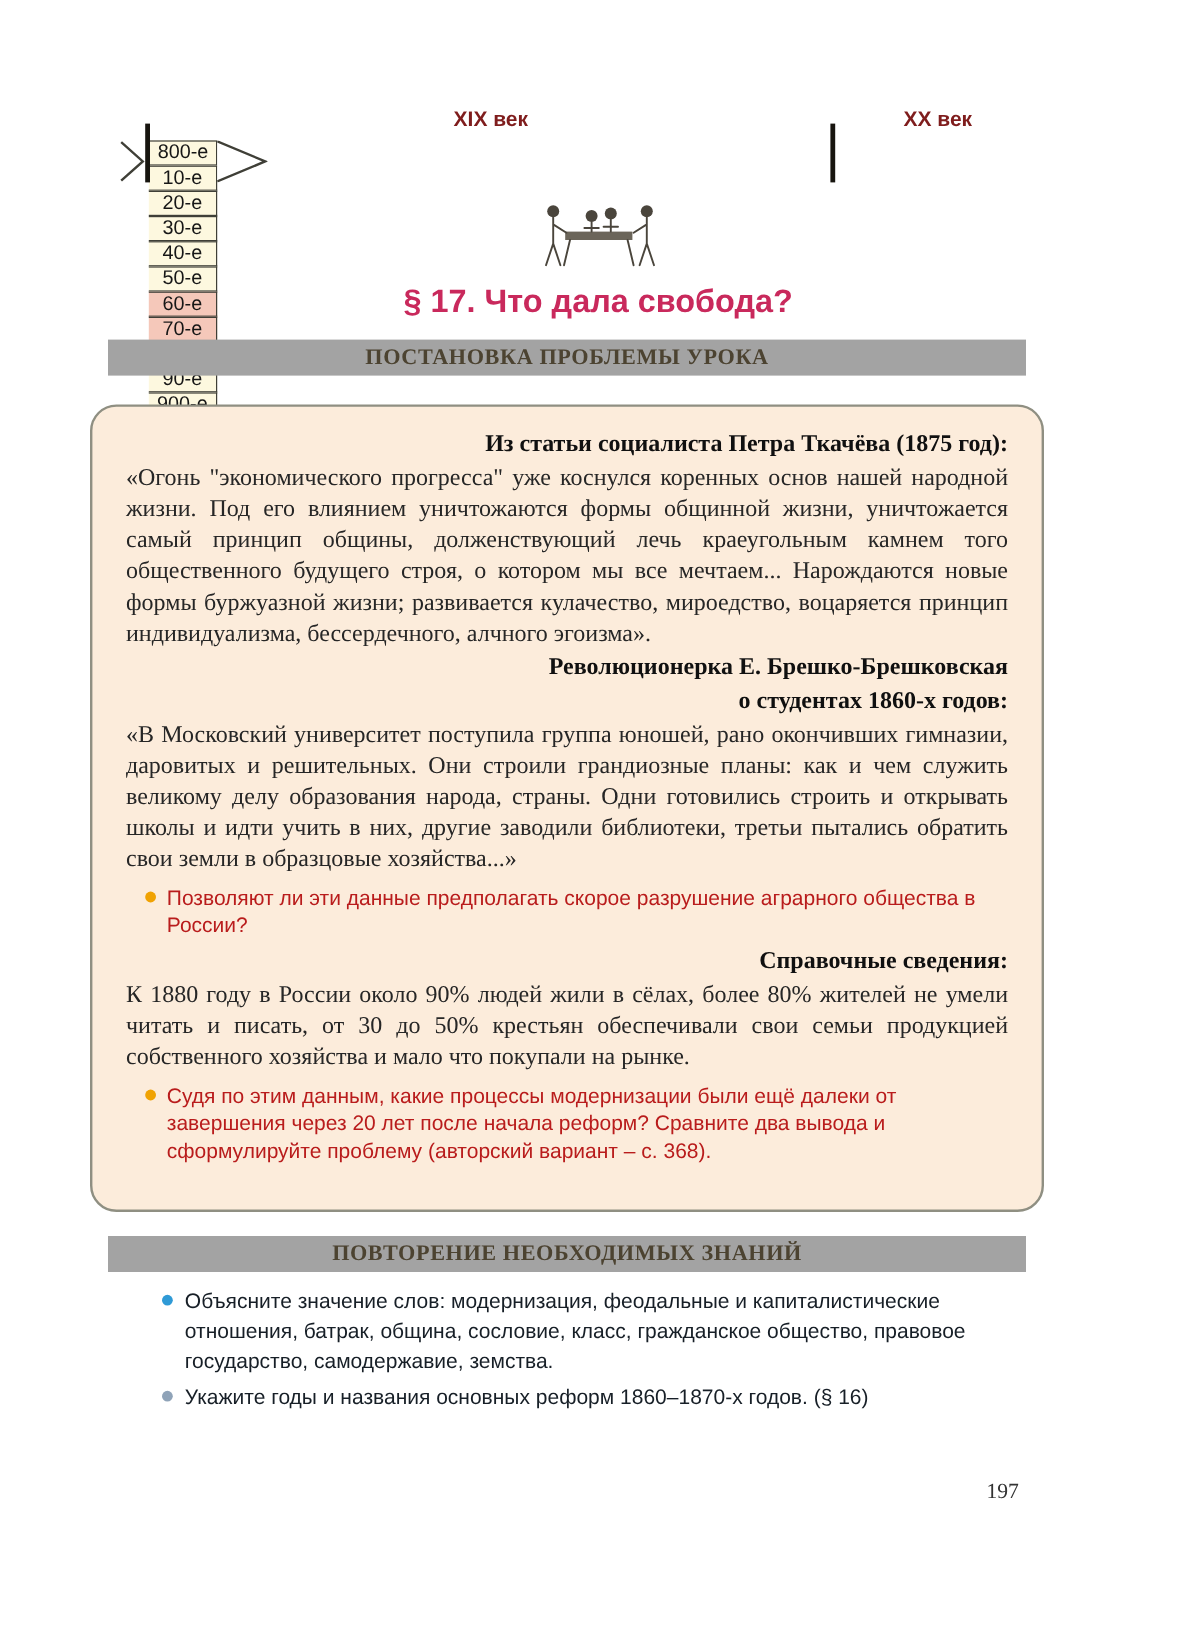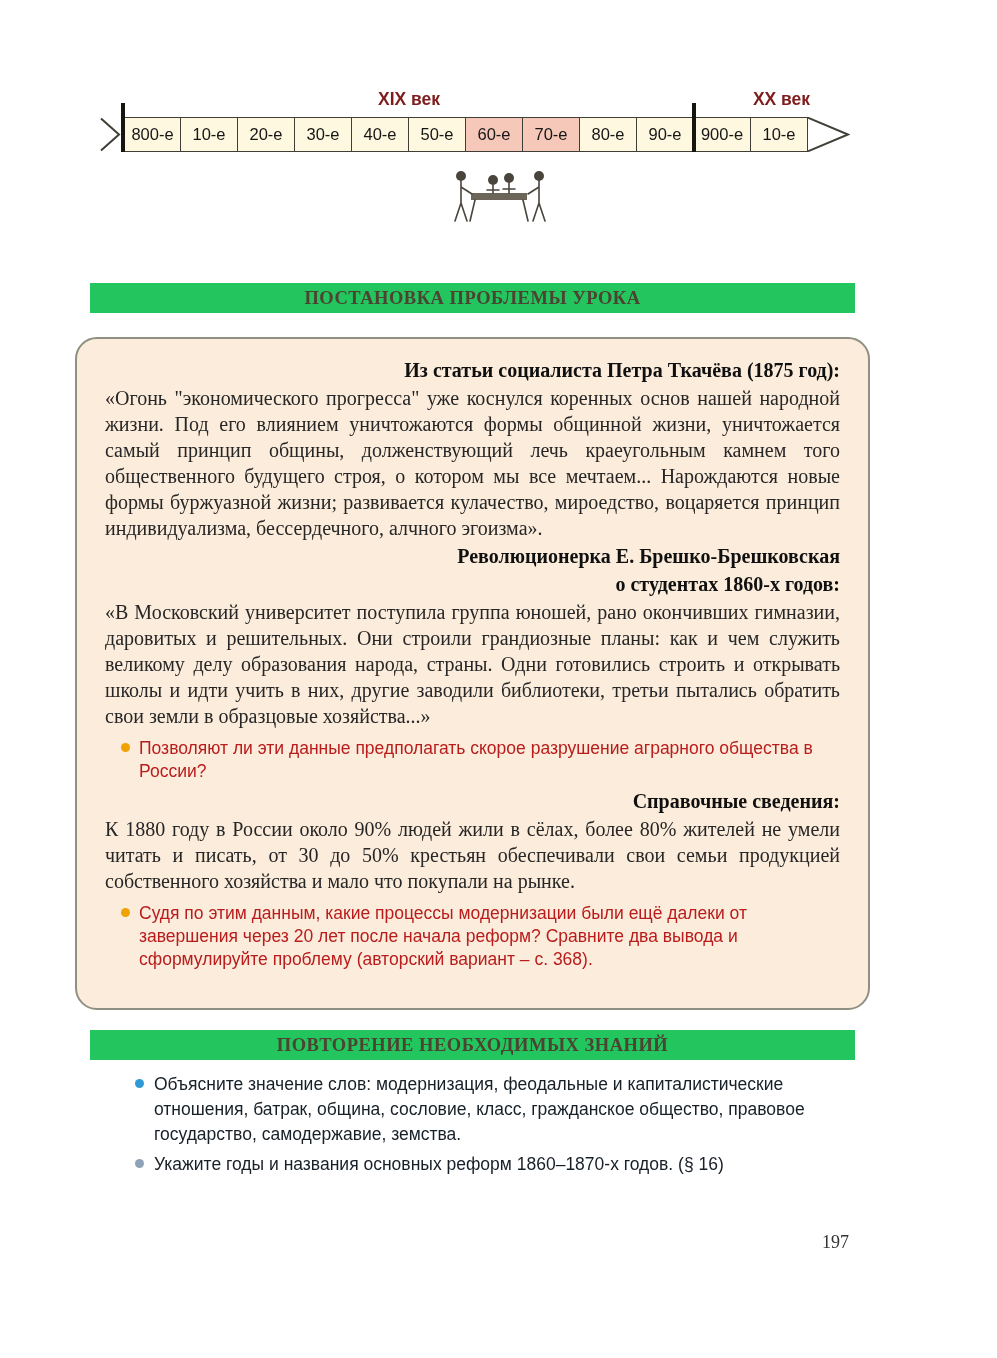--- a/index.html
+++ b/index.html
@@ -14,21 +14,21 @@
   
   .timeline { position: absolute; left: 98px; top: 117px; height: 35px; display: flex; }
   .tl-label {
     position: absolute; top: -28px;
     font-family: "Liberation Sans", sans-serif;
     font-weight: bold; font-size: 17.5px; color: #7f1d1d; text-align: center;
   }
   .tl-label-xix { left: 26px; width: 570px; }
   .tl-label-xx  { left: 596px; width: 175px; }
   .tl-chevron, .tl-arrow { display: block; }
-  .tl-cells { display: flex; }
+  .tl-cells { display: flex; flex-direction: column; }
   .tl-cell {
     width: 57px; height: 35px; box-sizing: border-box;
     border: 1.5px solid #3f3f37; border-left: none;
     background: #fdf8df;
     display: flex; align-items: center; justify-content: center;
     font-family: "Liberation Sans", sans-serif; font-size: 16.5px; color: #161616;
   }
   .tl-cell.first { border-left: 1.5px solid #3f3f37; }
   .tick { position: absolute; width: 4px; top: -14px; height: 49px; background: #17150f; }
   .tick-1 { left: 23px; }
@@ -41,21 +41,21 @@
   .title {
     position: absolute; top: 236px; left: 0; width: 100%;
     text-align: center;
     font-family: "Liberation Sans", sans-serif;
     font-weight: bold; font-size: 27px; color: #c9295c;
   }
 
   
   .banner {
     position: absolute; left: 90px; width: 765px; height: 30px;
-    background: #22c55e;
+    background: #a3a3a3;
     display: flex; align-items: center; justify-content: center;
     font-family: "Liberation Serif", serif;
     font-weight: bold; font-size: 18.5px; letter-spacing: 0.5px; color: #4c4331;
   }
   .banner-1 { top: 283px; }
   .banner-2 { top: 1030px; }
 
   
   .main-box {
     position: absolute; left: 75px; top: 337px; width: 795px; height: 673px;
@@ -129,20 +129,21 @@
         <circle cx="52" cy="17" r="5" fill="#4a453c" stroke="none"></circle>
         <path d="M52,22 L52,30 M46,27 L58,27"></path>
         <circle cx="68" cy="15" r="5" fill="#4a453c" stroke="none"></circle>
         <path d="M68,20 L68,30 M62,26 L74,26"></path>
         <circle cx="98" cy="13" r="5" fill="#4a453c" stroke="none"></circle>
         <path d="M98,18 L98,40 M98,24 L87,31 M98,40 L92,58 M98,40 L104,58"></path>
       </g>
     </svg>
   </div>
 
+  <div class="title">§ 17. Что дала свобода?</div>
 
   <div class="banner banner-1">ПОСТАНОВКА ПРОБЛЕМЫ УРОКА</div>
 
   <div class="main-box">
     <div class="box-heading">Из статьи социалиста Петра Ткачёва (1875 год):</div>
     <p class="box-par">«Огонь "экономического прогресса" уже коснулся коренных основ нашей народной жизни. Под его влиянием уничтожаются формы общинной жизни, уничтожается самый принцип общины, долженствующий лечь краеугольным камнем того общественного будущего строя, о котором мы все мечтаем... Нарождаются новые формы буржуазной жизни; развивается кулачество, мироедство, воцаряется принцип индивидуализма, бессердечного, алчного эгоизма».</p>
     <div class="box-heading" style="margin-top:0;">Революционерка Е. Брешко-Брешковская</div>
     <div class="box-heading" style="margin-top:0;">о студентах 1860-х годов:</div>
     <p class="box-par">«В Московский университет поступила группа юношей, рано окончивших гимназии, даровитых и решительных. Они строили грандиозные планы: как и чем служить великому делу образования народа, страны. Одни готовились строить и открывать школы и идти учить в них, другие заводили библиотеки, третьи пытались обратить свои земли в образцовые хозяйства...»</p>
     <div class="question">

